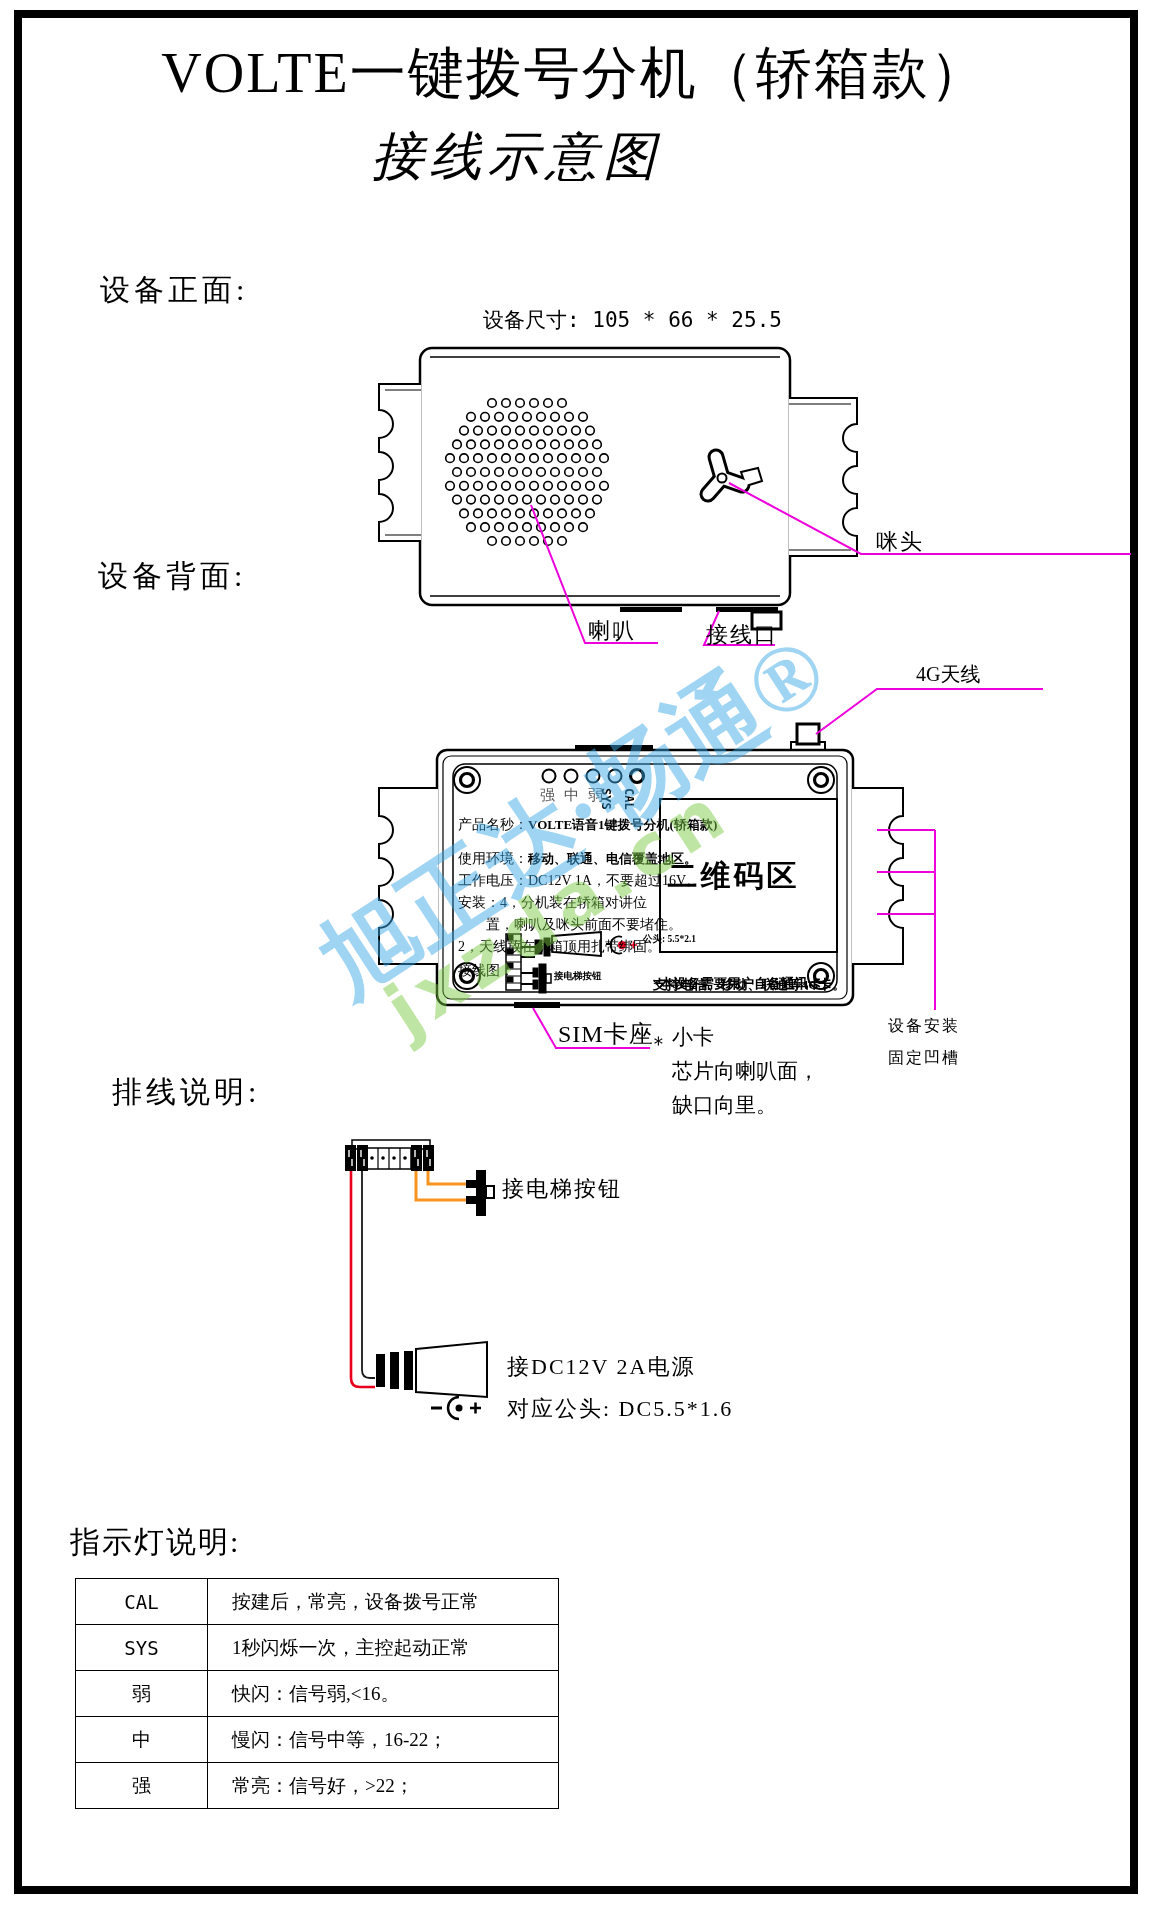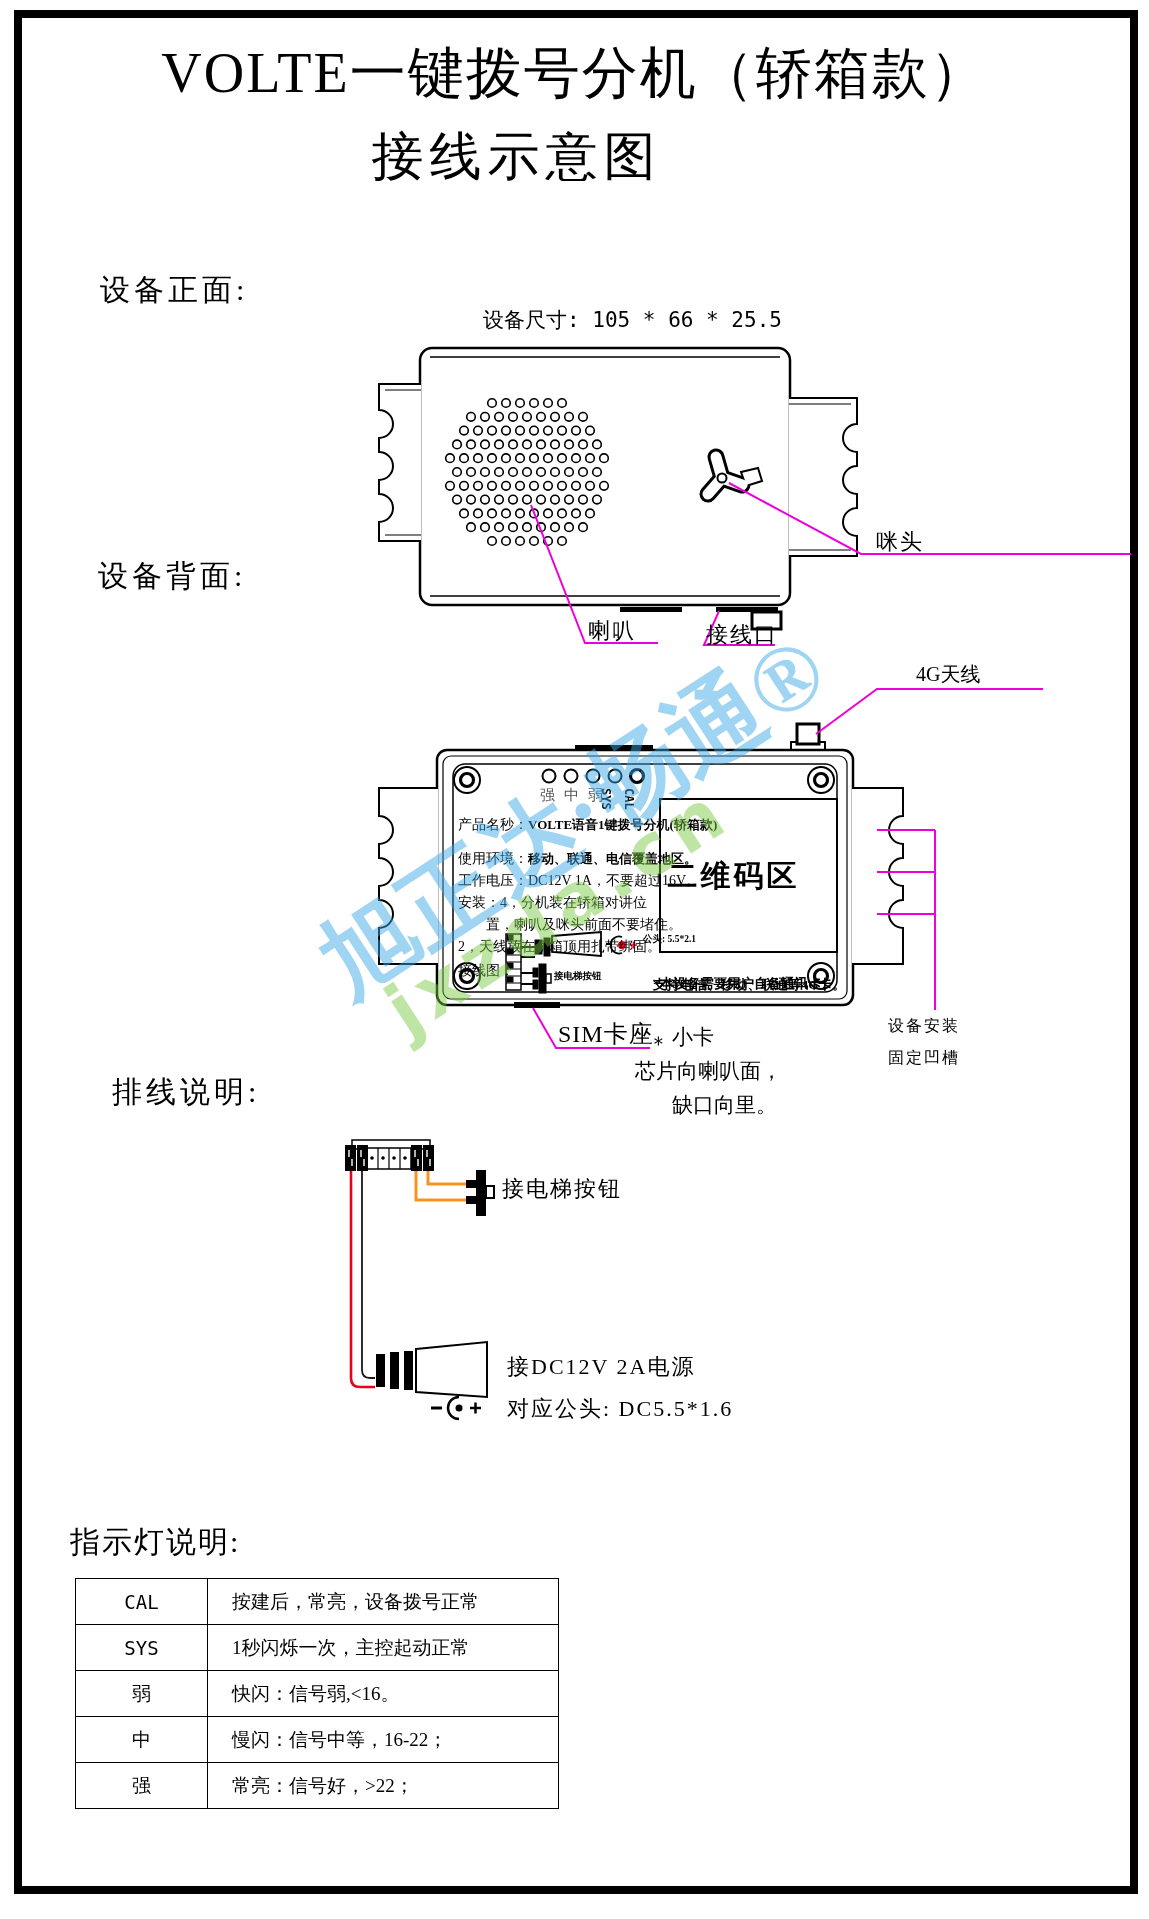--- a/index.html
+++ b/index.html
@@ -3,21 +3,21 @@
 <meta charset="utf-8">
 <style>
   html,body{margin:0;padding:0;background:#fff;}
   body{width:1149px;height:1919px;position:relative;overflow:hidden;
        font-family:"Liberation Serif",serif;color:#000;}
   .abs{position:absolute;}
   #frame{left:14px;top:10px;width:1124px;height:1884px;border:8px solid #000;box-sizing:border-box;}
   #svgc{left:0;top:0;width:1149px;height:1919px;}
   .h-section{font-size:30px;letter-spacing:4px;}
   .title1{width:1149px;text-align:center;top:36px;font-size:56px;letter-spacing:2px;}
-  .title2{width:1033px;text-align:center;top:122px;font-size:52px;letter-spacing:6px;}
+  .title2{width:1033px;text-align:center;top:122px;font-size:52px;letter-spacing:6px;font-style:italic;}
   .dim{font-family:"DejaVu Sans Mono",monospace;font-size:21px;}
   .callout-label{font-size:22px;letter-spacing:2px;text-align:right;}
   .small-label{font-size:20px;}
   .ledrow{font-size:15px;letter-spacing:9px;color:#555;}
   .ledrot{font-size:12px;font-family:"DejaVu Sans Mono",monospace;font-weight:bold;transform:rotate(90deg);transform-origin:left top;}
   .lbl-line{font-size:14px;white-space:nowrap;}
   .lbl-line b{font-size:13px;}
   .qr-text{width:147px;text-align:center;font-size:30px;font-weight:bold;letter-spacing:3px;}
   .note{font-size:13.5px;font-weight:bold;white-space:nowrap;}
   .tiny{font-size:9.5px;font-weight:bold;white-space:nowrap;}
@@ -324,21 +324,21 @@
 <div class="abs tiny z2" style="left:643px;top:933px;">公头: 5.5*2.1</div>
 <div class="abs tiny z2" style="left:554px;top:970px;">接电梯按钮</div>
 
 <div class="abs qr-text z2" style="left:660px;top:856px;">二维码区</div>
 <div class="abs note z2" style="left:653px;top:955px;margin-top:20px;">*本设备需要用户自备通讯卡。</div>
 <div class="abs note z2" style="left:653px;top:976px;">支持电信、移动、联通等4G卡。</div>
 
 <div class="abs simtitle z2" style="left:558px;top:1018px;">SIM卡座</div>
 <div class="abs simnote z2" style="left:648px;top:1030px;">＊</div>
 <div class="abs simnote z2" style="left:672px;top:1023px;">小卡</div>
-<div class="abs simnote z2" style="left:635px;top:1057px;">芯片向喇叭面，</div>
+<div class="abs simnote z2" style="left:672px;top:1057px;">芯片向喇叭面，</div>
 <div class="abs simnote z2" style="left:672px;top:1091px;">缺口向里。</div>
 <div class="abs groove z2" style="left:888px;top:1016px;">设备安装</div>
 <div class="abs groove z2" style="left:888px;top:1048px;">固定凹槽</div>
 
 <div class="abs h-section z2" style="left:112px;top:1072px;">排线说明:</div>
 <div class="abs wlabel z2" style="left:502px;top:1174px;">接电梯按钮</div>
 <div class="abs wlabel z2" style="left:507px;top:1352px;">接DC12V 2A电源</div>
 <div class="abs wlabel z2" style="left:507px;top:1394px;">对应公头: DC5.5*1.6</div>
 
 <div class="abs h-section z2" style="left:70px;top:1522px;letter-spacing:2px;">指示灯说明:</div>

